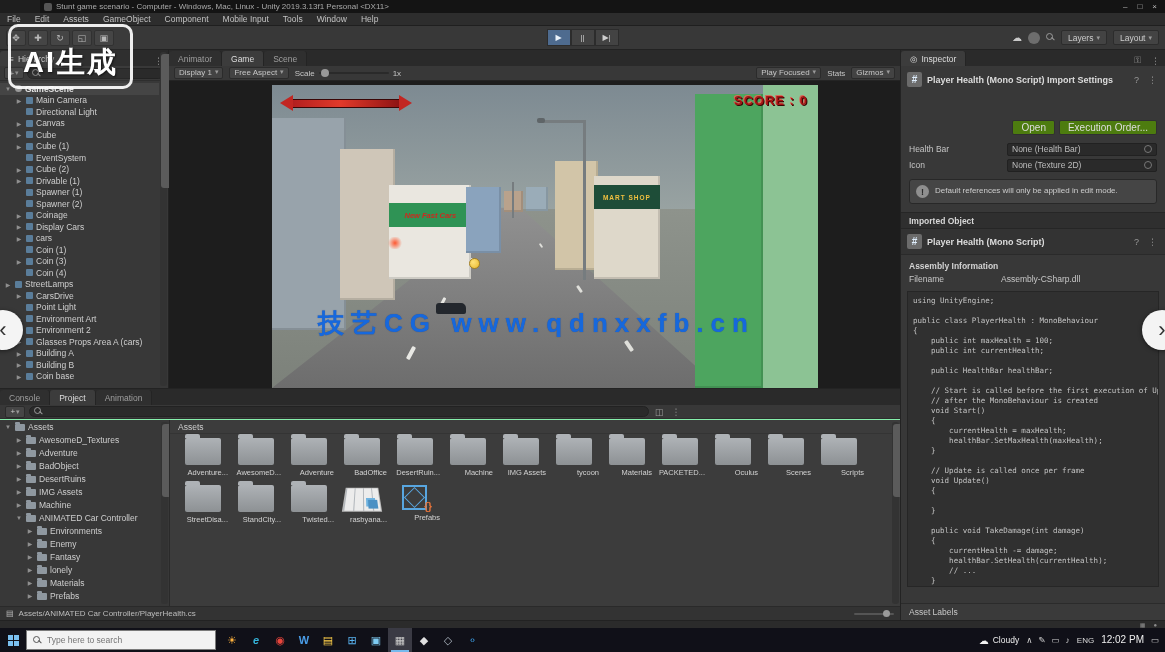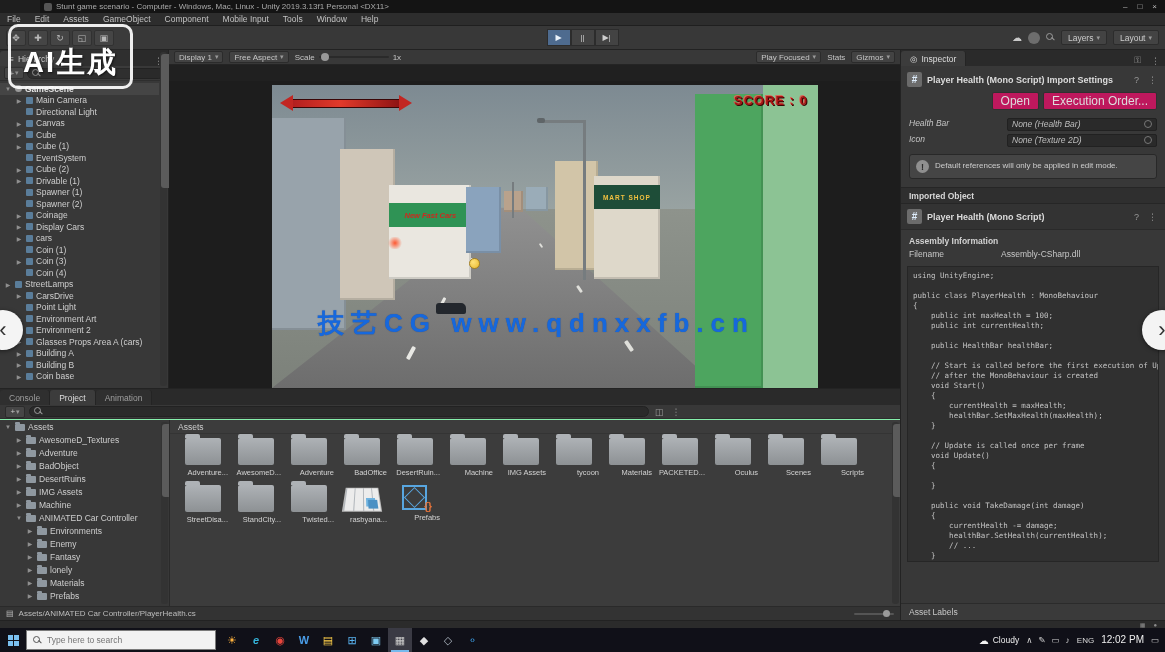--- a/index.html
+++ b/index.html
@@ -60,21 +60,21 @@
   .htree { position:absolute; top:33px; bottom:2px; left:0; right:9px; overflow:hidden; }
   .trow { height:11.5px; display:flex; align-items:center; gap:3px; font-size:8.5px; color:#cfcfcf; padding-left:4px; white-space:nowrap; }
   .trow .arr { width:8px; font-size:6px; color:#8f8f8f; text-align:center; flex:0 0 8px; }
   .go-ico { width:7px; height:7px; background:#5a7d9a; border-radius:1px; flex:0 0 7px; }
   .trow.ic-scene { background:#454545; font-weight:bold; color:#e2e2e2; }
   .trow.ic-scene .go-ico { background:#9a9a9a; border-radius:50%; }
   
   .center { position:absolute; left:169px; top:50px; width:731px; height:338px; background:#202020; }
   .gv-toolbar { height:15px; background:#383838; border-bottom:1px solid #242424; display:flex;
     align-items:center; gap:6px; padding:0 5px; font-size:8px; color:#c6c6c6; }
-  .gv-dd { display:flex; align-items:center; gap:3px; padding:0 4px; height:12px; background:#434343;
+  .gv-dd { display:flex; align-items:flex-start; gap:3px; padding:0 4px; height:12px; background:#434343;
     border:1px solid #2b2b2b; border-radius:2px; }
   .scalewrap { display:flex; align-items:center; gap:4px; }
   .slider { position:relative; width:70px; height:2px; background:#2a2a2a; border-radius:1px; }
   .slider .knob { position:absolute; left:2px; top:-3px; width:8px; height:8px; border-radius:50%; background:#999; }
   .gv-right { margin-left:auto; display:flex; align-items:center; gap:6px; }
   .viewport { position:absolute; left:0; top:31px; right:0; bottom:0; background:#1d1d1d; }
   .game-render { position:absolute; left:103px; top:4px; width:546px; height:303px; overflow:hidden; background:#88938f; }
   .abs { position:absolute; }
   .sky { inset:0; background:linear-gradient(#7d8a92 0%, #99a3a2 42%, #8e968f 45%); }
   .ground { left:0; right:0; top:41%; bottom:0; background:linear-gradient(#8e938c,#7c817a); }
@@ -103,23 +103,23 @@
   
   .inspector { position:absolute; left:900px; top:50px; width:265px; height:570px; background:#383838;
     border-left:1px solid #232323; display:flex; flex-direction:column; }
   .insp-body { flex:1; overflow:hidden; font-size:8.5px; }
   .insp-head { display:flex; align-items:center; gap:5px; padding:6px 6px 3px 6px; }
   .script-ico { width:15px; height:15px; background:#6b6b6b; border-radius:2px; color:#dfeefd; font-weight:bold;
     font-size:10px; display:flex; align-items:center; justify-content:center; flex:0 0 15px; }
   .insp-title { font-weight:bold; color:#dcdcdc; font-size:9px; flex:1; }
   .mini-ic { color:#9a9a9a; font-size:9px; padding:0 2px; }
   .btnrow { display:flex; justify-content:flex-end; gap:4px; padding:2px 8px 6px; }
-  .ubtn { background:#be185d; border:1px solid #303030; border-radius:2px; color:#ddd; font-size:12px;
-    padding:1px 8px; }
-  .field { display:flex; padding:1.5px 8px; gap:6px;font-style:italic; }
+  .ubtn { background:#4d7c0f; border:1px solid #303030; border-radius:2px; color:#ddd; font-size:10px;
+    padding:1px 8px;margin-top:28px; }
+  .field { display:flex; align-items:center; padding:1.5px 8px; gap:6px; }
   .field .flabel { width:92px; color:#c4c4c4; }
   .objval { flex:1; height:13px; background:#2a2a2a; border:1px solid #212121; border-radius:2px;
     display:flex; align-items:center; padding:0 4px; color:#bdbdbd; gap:3px; }
   .objval .pick { margin-left:auto; width:8px; height:8px; border-radius:50%; border:1px solid #777;
     display:inline-block; }
   .helpbox { margin:6px 8px; background:#454545; border:1px solid #282828; border-radius:3px;
     display:flex; gap:6px; padding:5px 6px; align-items:center; }
   .info-ico { width:13px; height:13px; border-radius:50%; background:#8f8f8f; color:#2c2c2c; font-weight:bold;
     font-size:9px; display:flex; align-items:center; justify-content:center; flex:0 0 13px; }
   .helptext { font-size:8px; color:#cdcdcd; line-height:1.3; }
@@ -449,20 +449,34 @@
           <span class="go-ico"></span>
           <span class="tlabel">Coin base</span>
         </div>
       </div>
     <div class="vscroll">
         <span class="thumb"></span>
       </div>
   </div>
 
   <div class="center">
+    <div class="tabstrip">
+
+        <span class="ptab">
+          <span>Animator</span>
+        </span>
+
+        <span class="ptab active">
+          <span>Game</span>
+        </span>
+
+        <span class="ptab">
+          <span>Scene</span>
+        </span>
+      </div>
     <div class="gv-toolbar">
       <span class="gv-dd">
         <span>Display 1</span>
         <span class="caret">▾</span>
       </span>
       <span class="gv-dd">
         <span>Free Aspect</span>
         <span class="caret">▾</span>
       </span>
       <span class="scalewrap">

